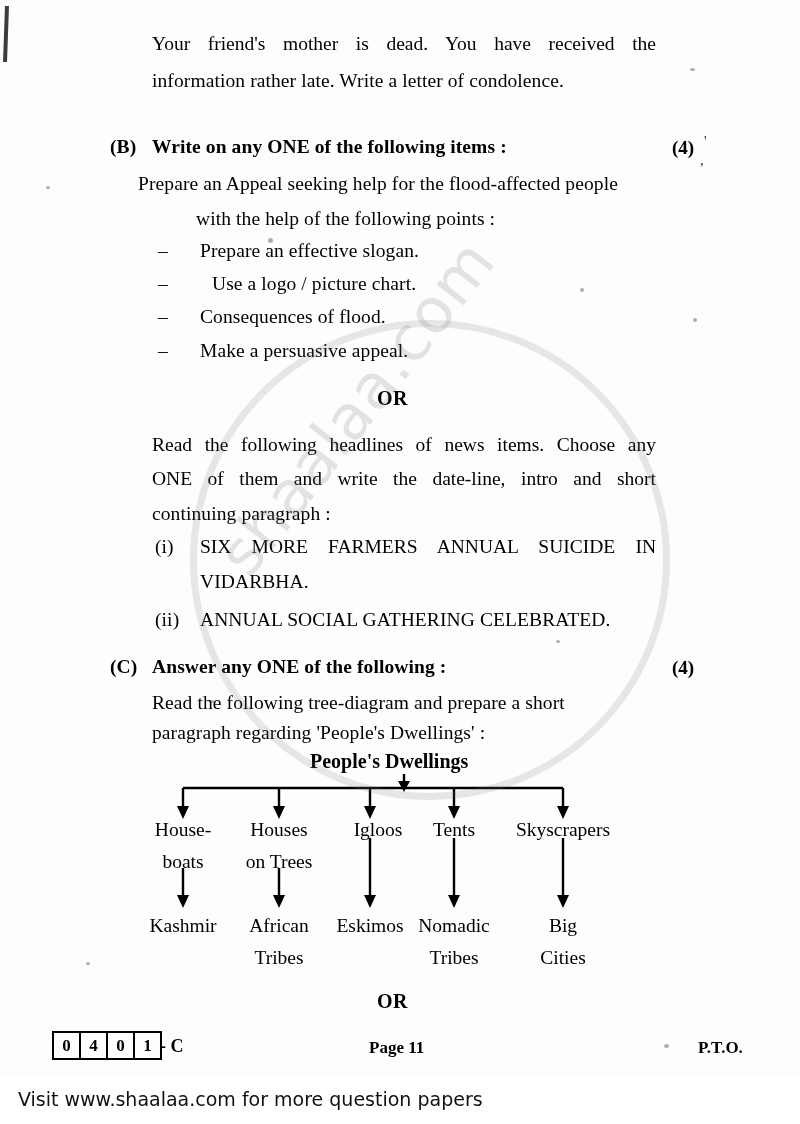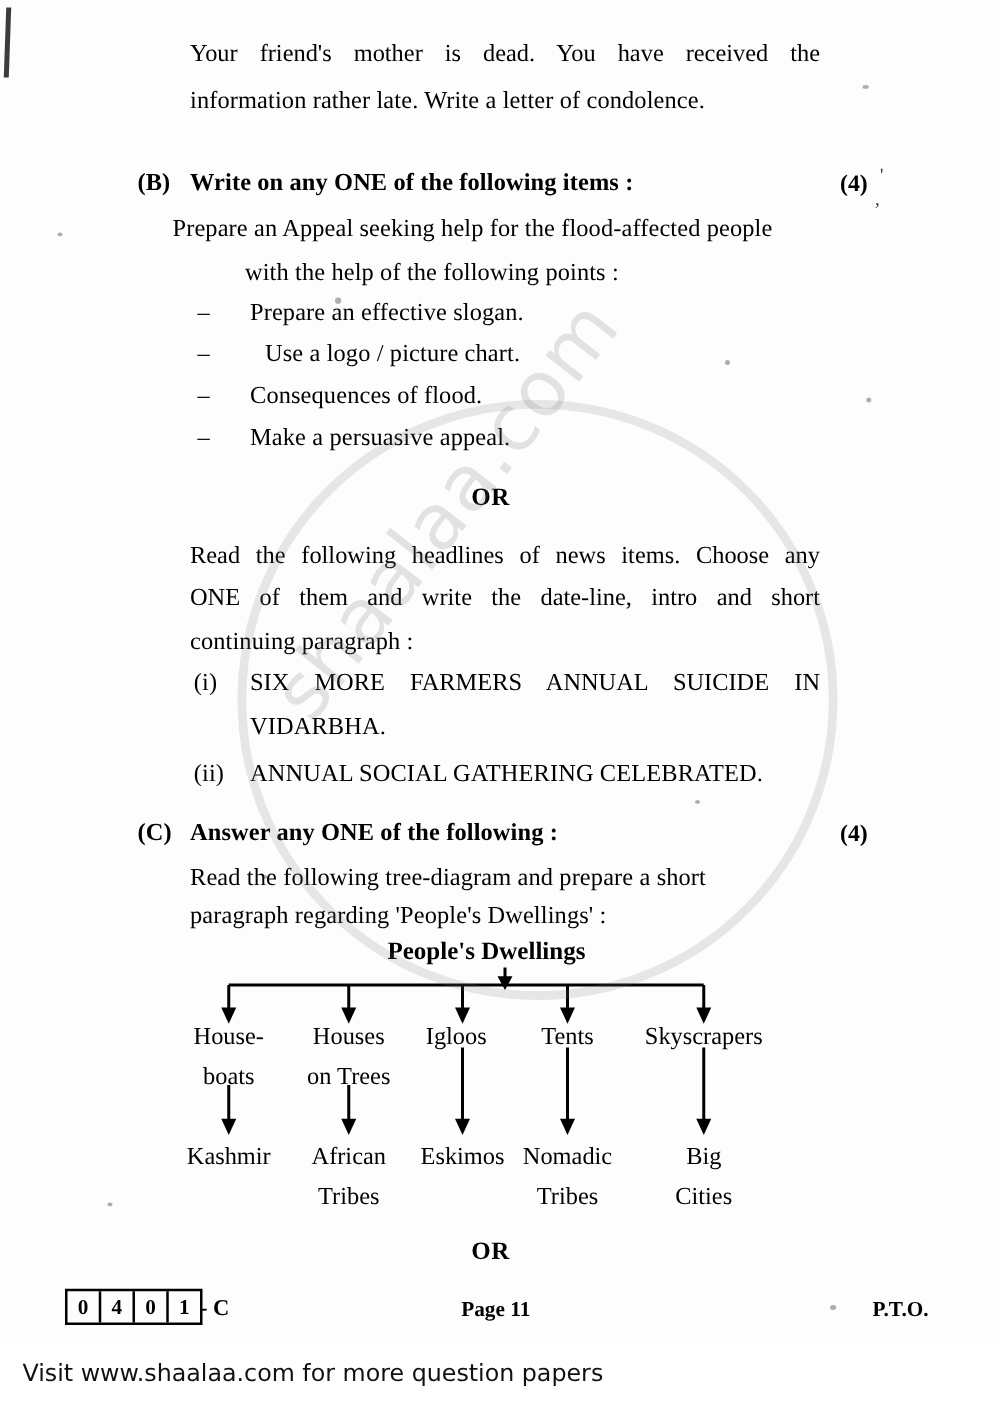--- a/index.html
+++ b/index.html
@@ -278,21 +278,21 @@
       </svg>
 
       <div class="node" style="left:133px;top:64px;width:100px;">
         <div>House-</div>
         <div>boats</div>
       </div>
       <div class="node" style="left:224px;top:64px;width:110px;">
         <div>Houses</div>
         <div>on Trees</div>
       </div>
-      <div class="node" style="left:315px;top:64px;width:100px;">
+      <div class="node" style="left:328px;top:64px;width:100px;">
         <div>Igloos</div>
       </div>
       <div class="node" style="left:404px;top:64px;width:100px;">
         <div>Tents</div>
       </div>
       <div class="node" style="left:493px;top:64px;width:140px;">
         <div>Skyscrapers</div>
       </div>
 
       <div class="node" style="left:133px;top:160px;width:100px;">

